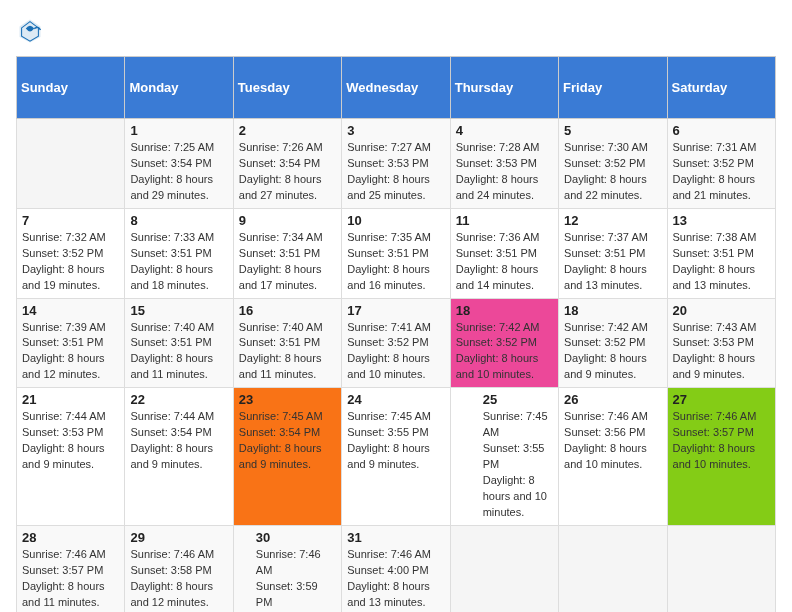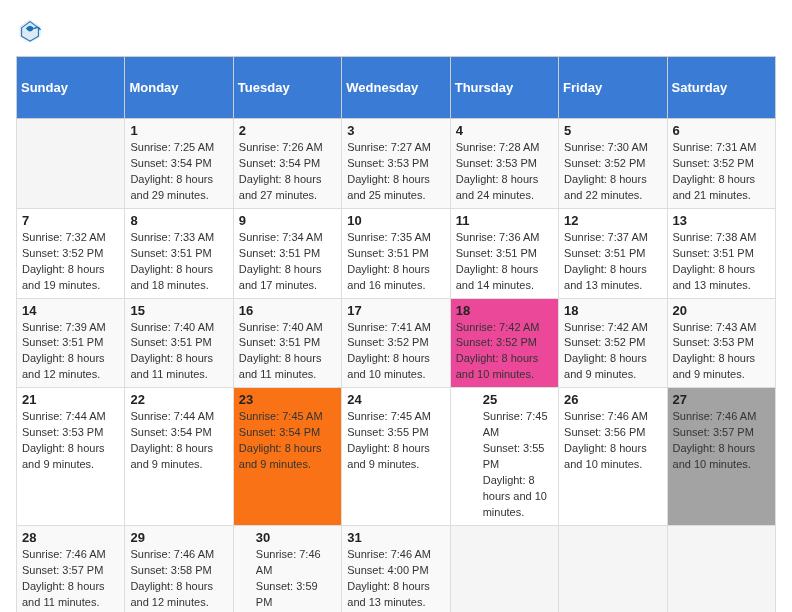--- a/index.html
+++ b/index.html
@@ -232,21 +232,21 @@
           <div class="day-info">Sunrise: 7:45 AM<br>Sunset: 3:55 PM<br>Daylight: 8 hours and 9 minutes.</div>
         </td>
         <td style="background: rgb(255, 255, 255); padding-left: 32px;">
           <div class="day-number">25</div>
           <div class="day-info">Sunrise: 7:45 AM<br>Sunset: 3:55 PM<br>Daylight: 8 hours and 10 minutes.</div>
         </td>
         <td style="background: rgb(255, 255, 255); margin-left: 8px;">
           <div class="day-number">26</div>
           <div class="day-info">Sunrise: 7:46 AM<br>Sunset: 3:56 PM<br>Daylight: 8 hours and 10 minutes.</div>
         </td>
-        <td style="background: #a3a3a3;">
+        <td style="background: #84cc16;">
           <div class="day-number">27</div>
           <div class="day-info">Sunrise: 7:46 AM<br>Sunset: 3:57 PM<br>Daylight: 8 hours and 10 minutes.</div>
         </td>
       </tr>
       <tr>
         <td style="background: rgb(249, 249, 249);">
           <div class="day-number">28</div>
           <div class="day-info">Sunrise: 7:46 AM<br>Sunset: 3:57 PM<br>Daylight: 8 hours and 11 minutes.</div>
         </td>
         <td style="background: rgb(249, 249, 249);">

